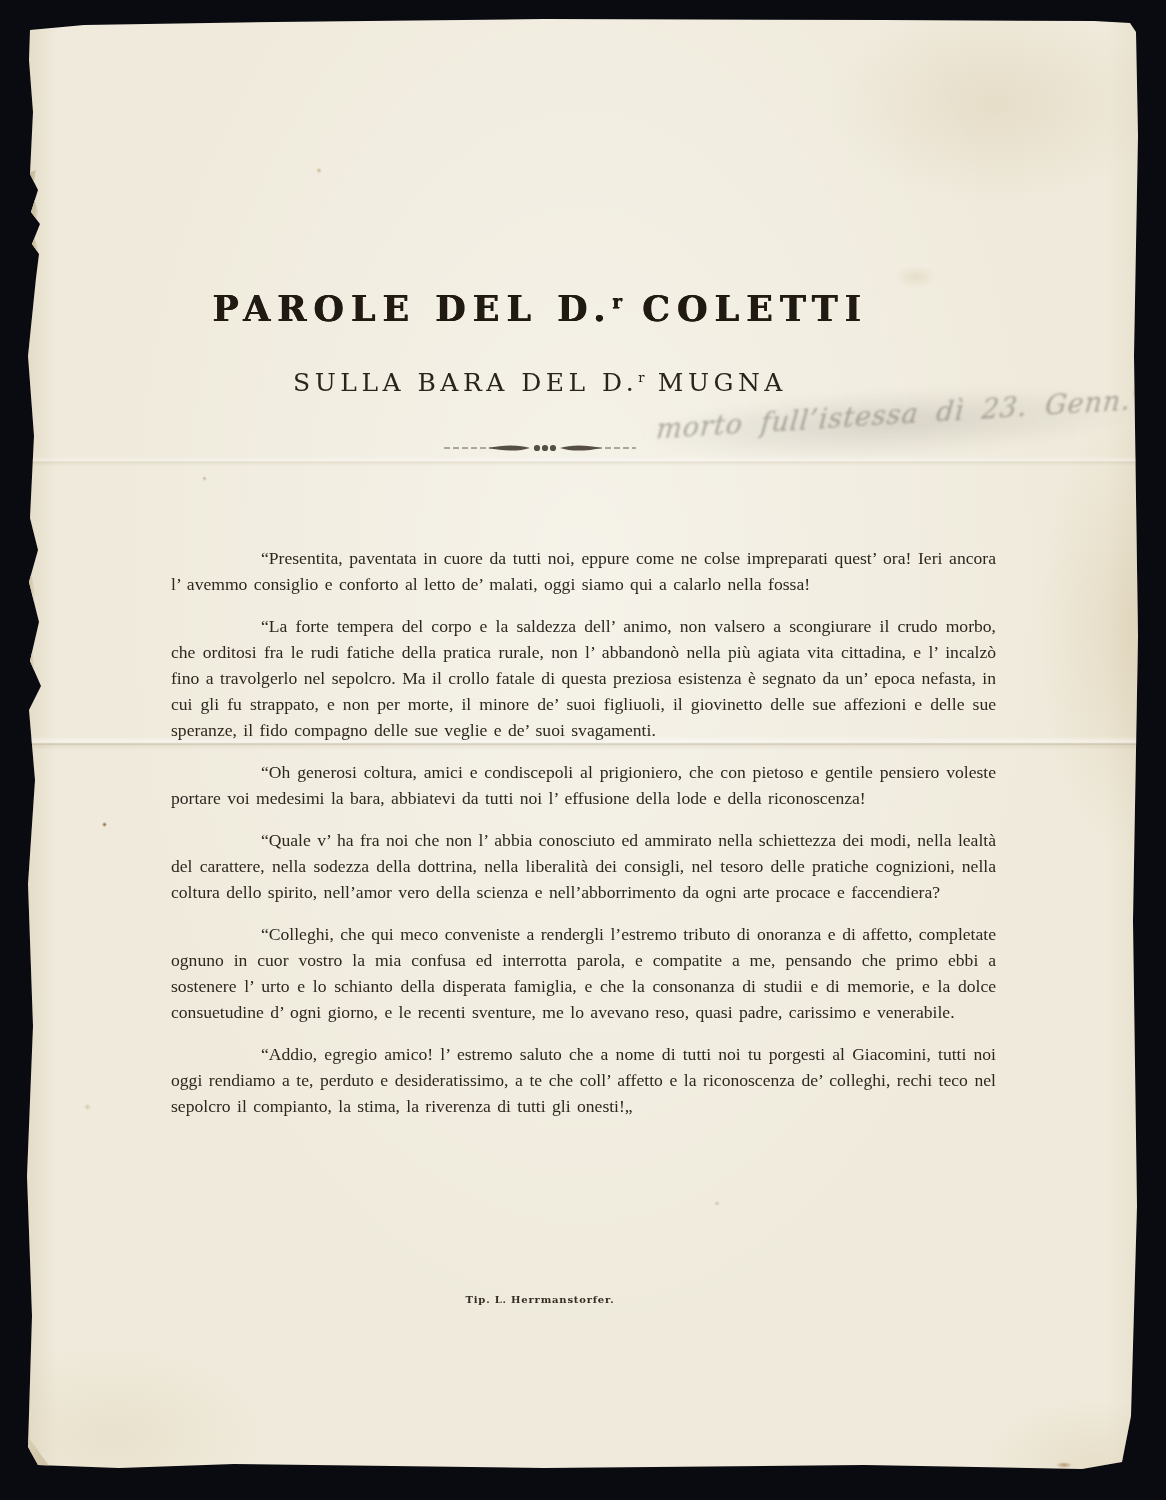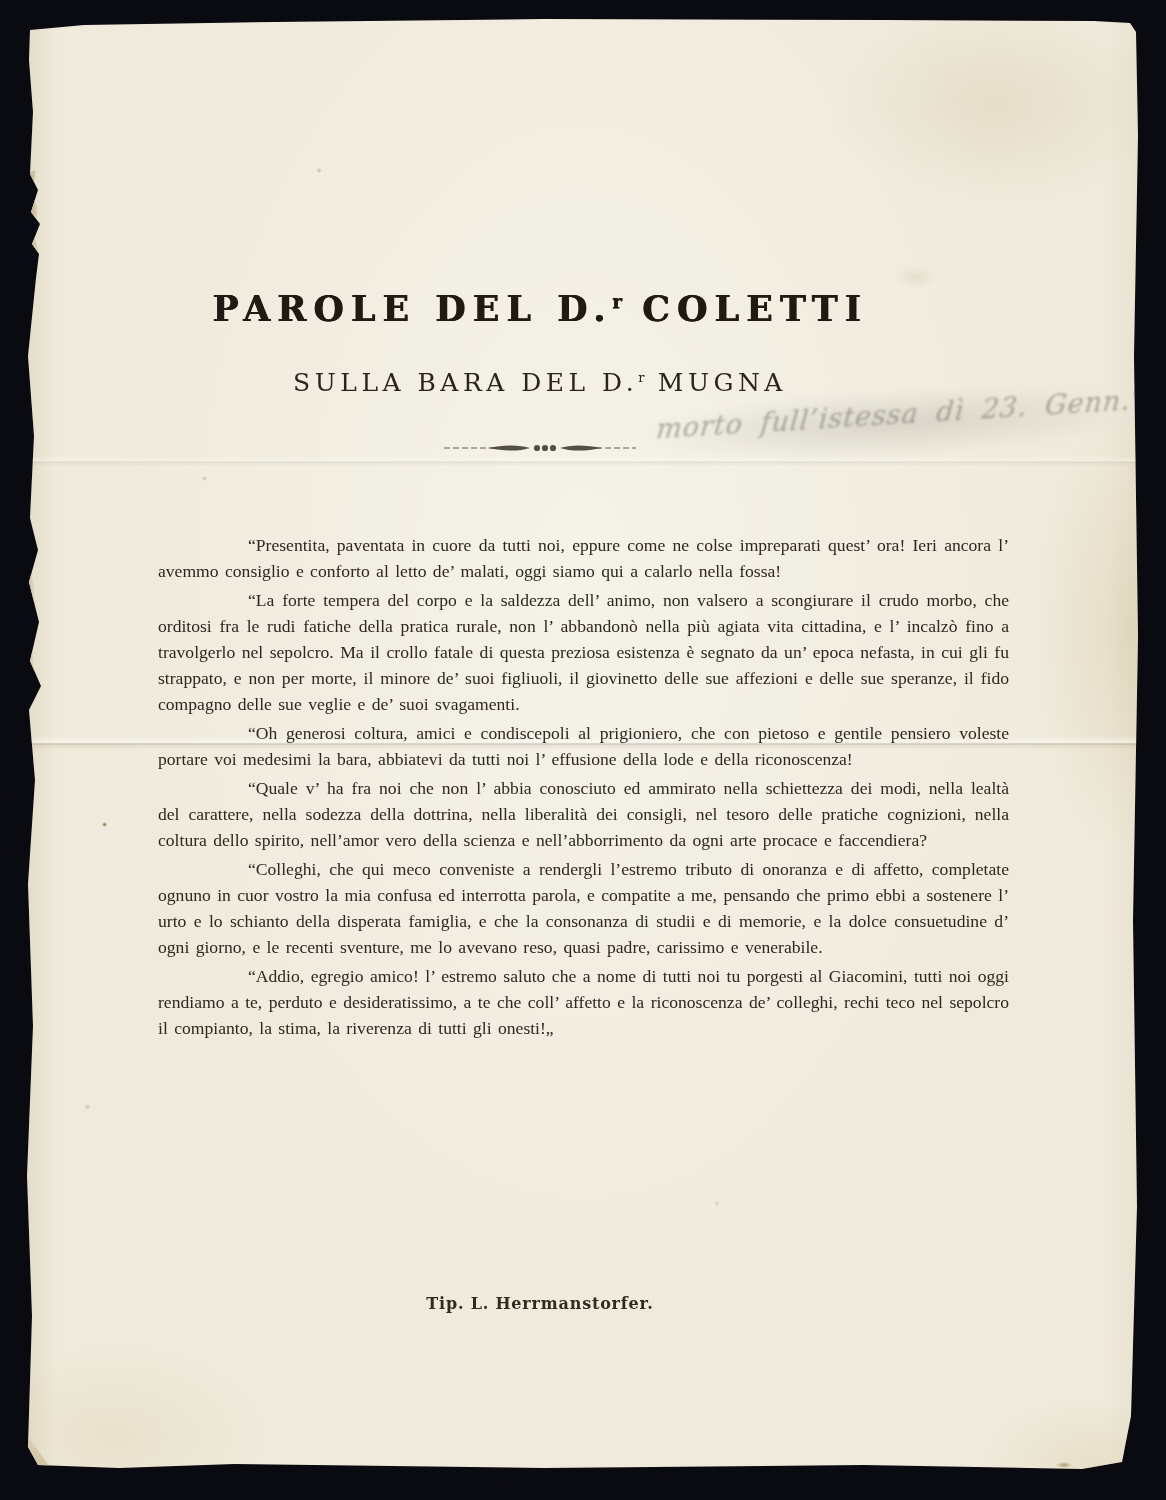--- a/index.html
+++ b/index.html
@@ -134,28 +134,28 @@
   
   .body-text {
     position: absolute; left: 131px; top: 513px; width: 857px;
     font-family: "Liberation Serif", serif;
     font-size: 17.6px;
     line-height: 26px;
     color: #2e2720;
     text-align: justify;
     word-spacing: 2px;
   }
-  .body-text p { margin: 3px; text-indent: 90px; }
+  .body-text p { margin: 16px; text-indent: 90px; }
 
   
   .imprint {
     top: 1278px;
     font-family: "DejaVu Serif", serif;
     font-weight: bold;
-    font-size: 16px;
+    font-size: 10px;
     letter-spacing: 0.8px;
     color: #332b22;
   }
 </style>
 </head>
 <body>
 
 <div class="stage">
   <div class="paper">
 

